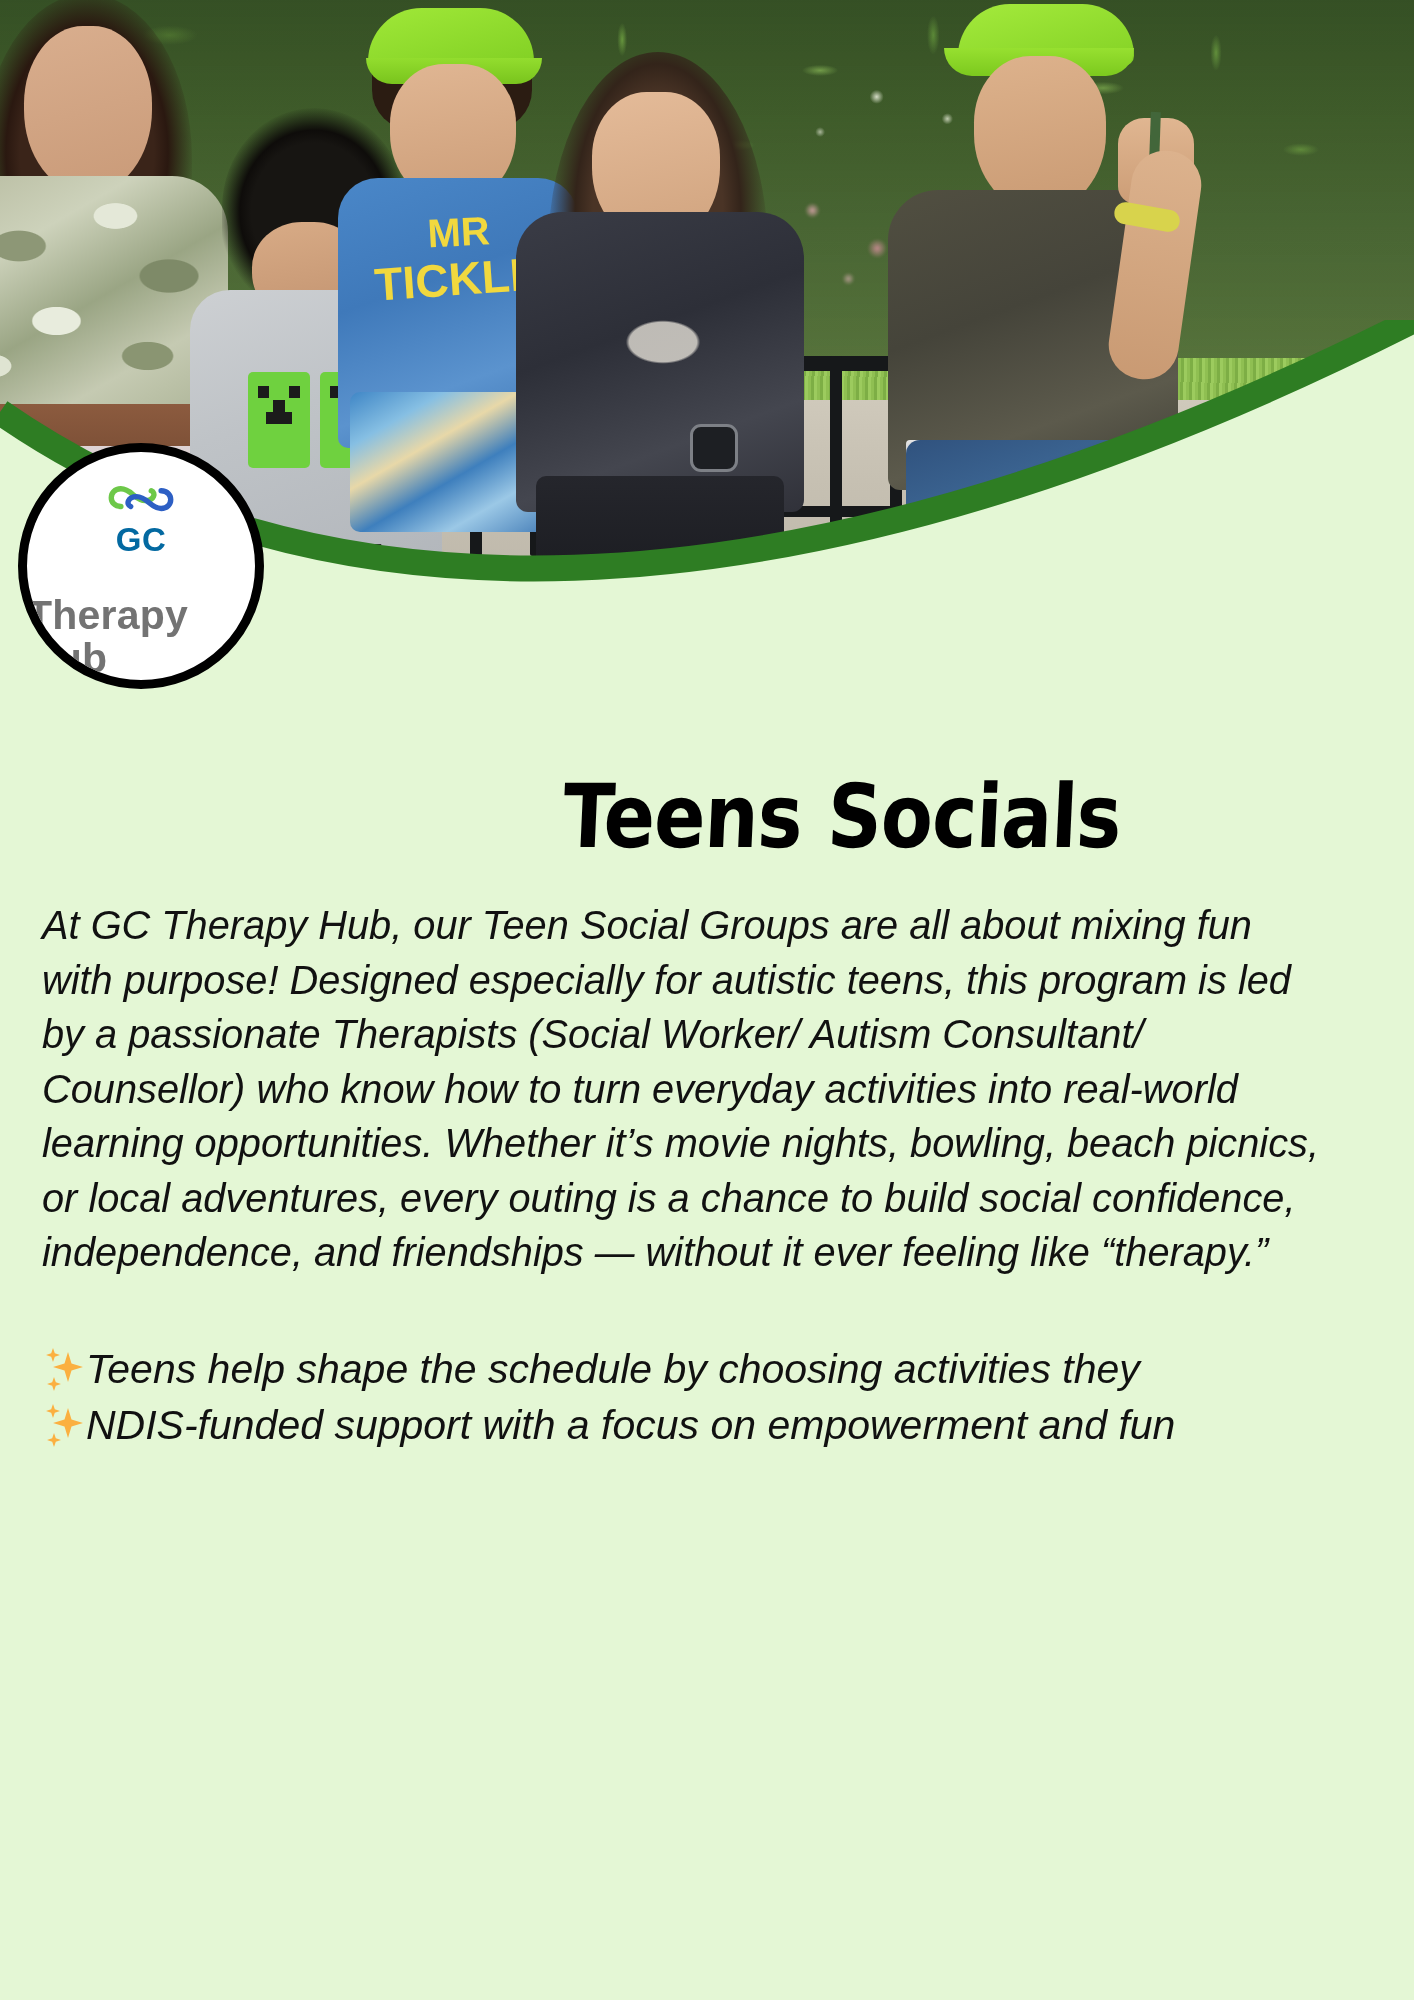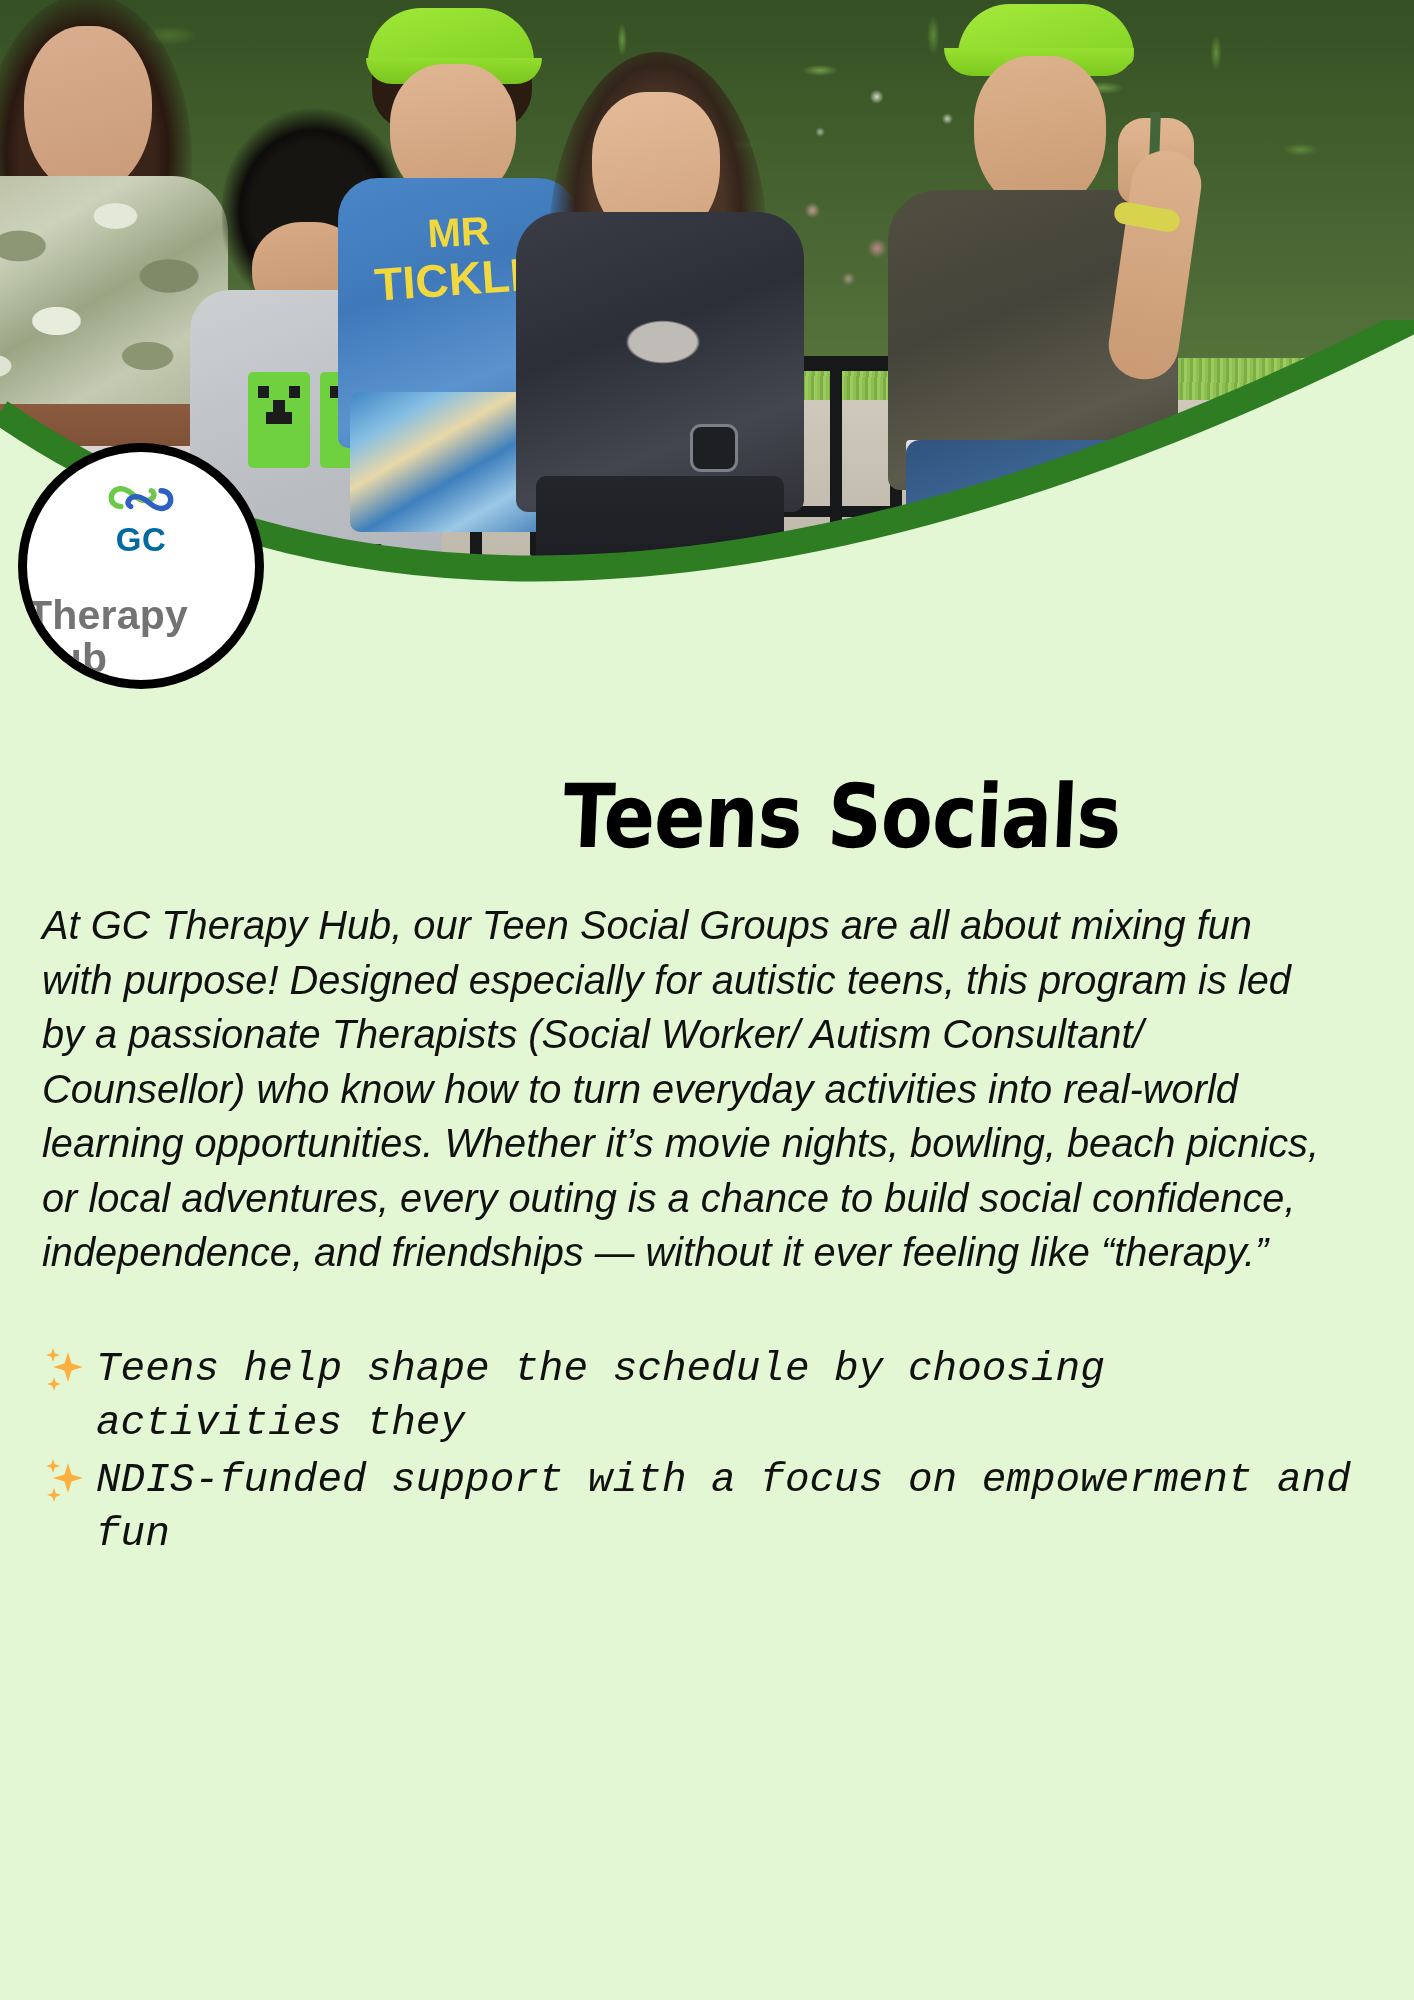--- a/index.html
+++ b/index.html
@@ -305,22 +305,22 @@
   }
   .bullets {
     margin: 0;
     padding: 0;
     list-style: none;
     margin-top: 62px;
   }
   .bullet {
     display: flex;
     align-items: flex-start;
-    gap: 10px;
-    font-family: Liberation Mono, monospace;
+    gap: 0;
+    font-family: Liberation Sans, sans-serif;
     font-style: italic;
     font-size: 41px;
     line-height: 1.33;
     color: #111111;
     margin-bottom: 2px;
   }
   .sparkle {
     flex: 0 0 auto;
     width: 44px;
     height: 50px;

